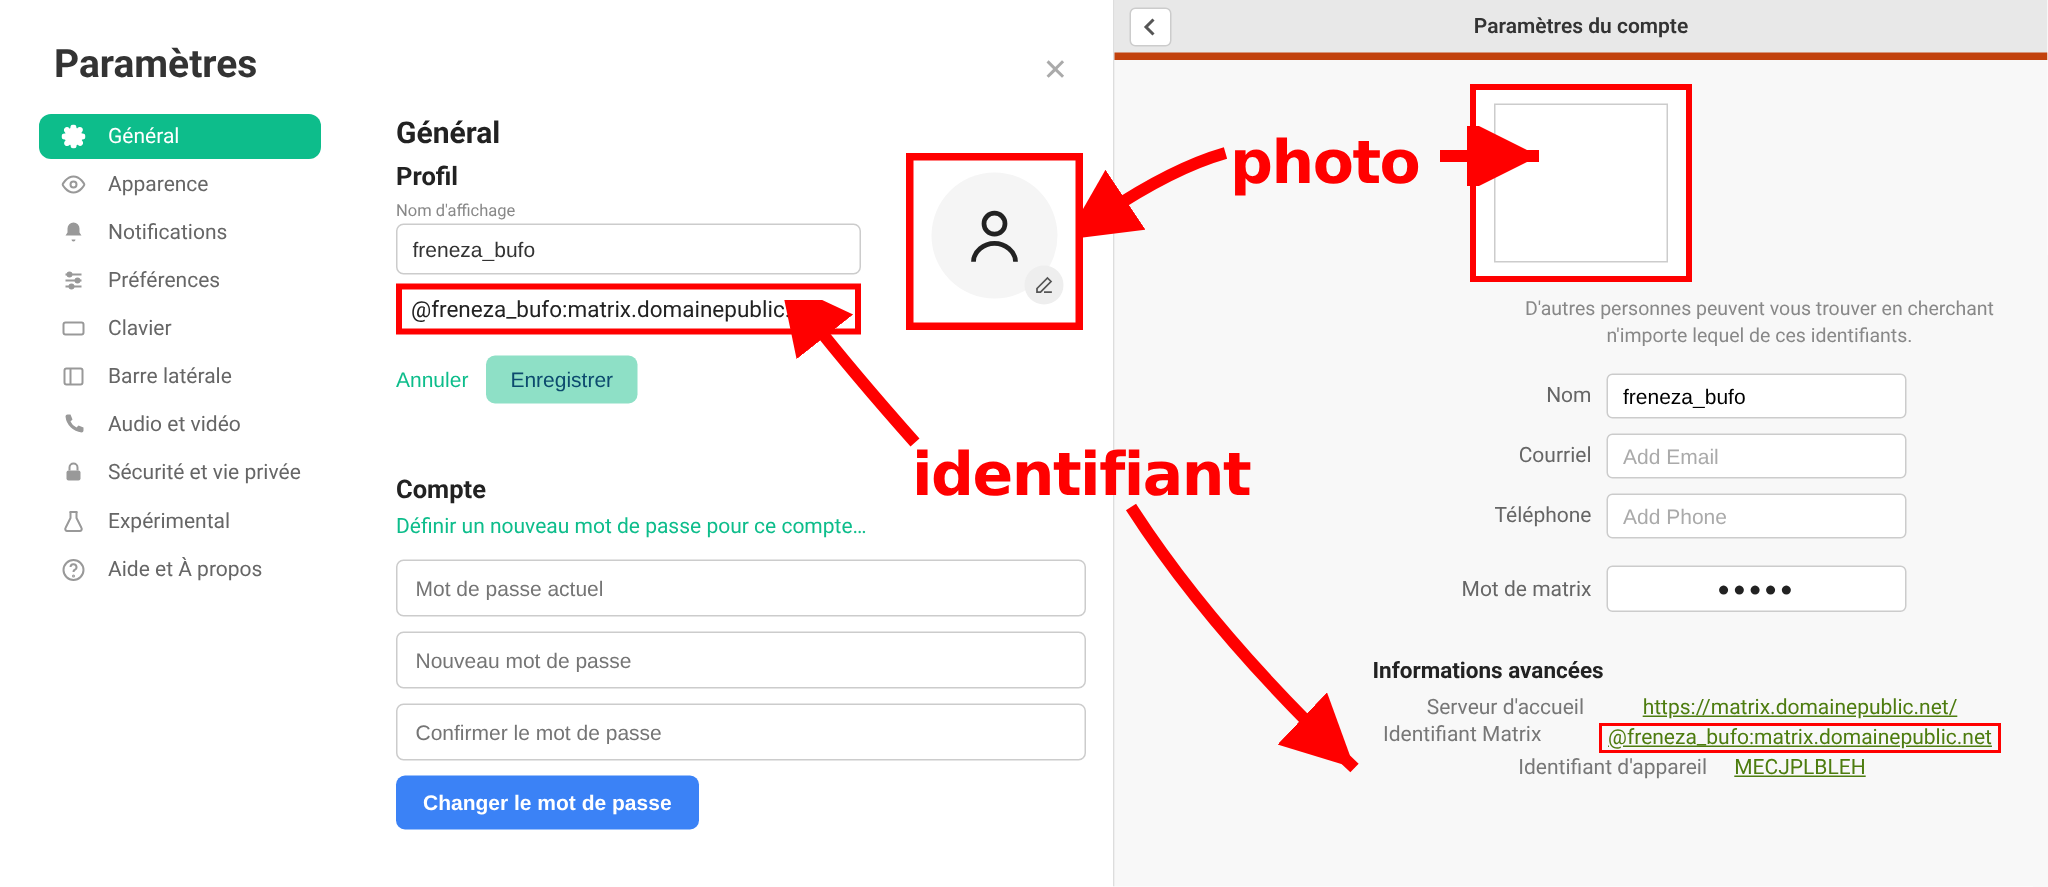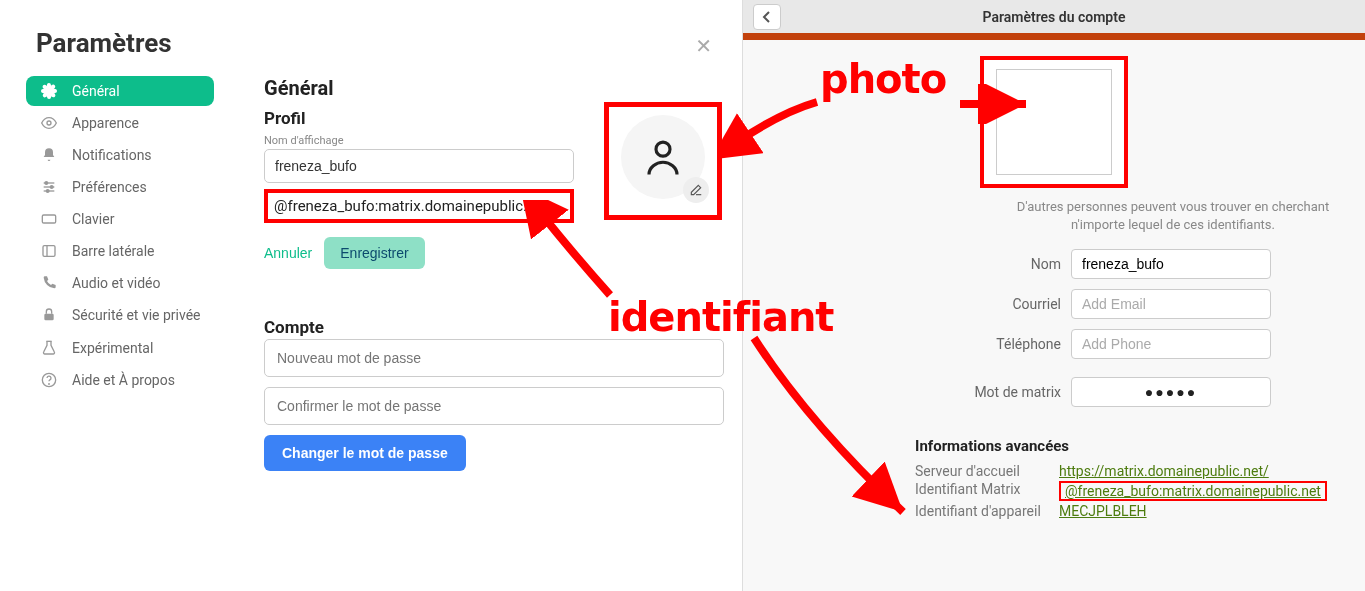--- a/index.html
+++ b/index.html
@@ -181,21 +181,21 @@
       left: 742px;
       top: 0;
       width: 623px;
       height: 591px;
       background: #f1f1f1;
       border-left: 1px solid #ddd;
     }
     .right-header {
       height: 40px;
       background: #e8e8e8;
-      border-bottom: 7px solid #c2410c;
+      border-bottom: 5px solid #c2410c;
       display: flex;
       align-items: center;
       position: relative;
     }
     .back-btn {
       margin-left: 10px;
       width: 28px; height: 26px;
       background: #fff;
       border: 1px solid #ccc;
       border-radius: 4px;
@@ -276,20 +276,21 @@
       font-weight: 700;
       font-size: 15px;
       margin: 30px 0 8px 148px;
       color: #222;
     }
     .adv-row {
       display: flex;
       margin-bottom: 4px;
       font-size: 14px;
       margin-left: 148px;
+      justify-content: center;
     }
     .adv-row .lbl { width: 144px; color: #777; }
     .adv-row .val { color: #4d7c0f; text-decoration: underline; }
     .adv-row .val.boxed { border: 2px solid red; padding: 0 4px; }
     .adv-row.compact { margin-bottom: 2px; }
 
     
     .anno-text {
       position: absolute;
       font-family: "DejaVu Sans", Arial, sans-serif;
@@ -410,20 +411,22 @@
     <div class="field-label">Nom d'affichage</div>
     <input class="text-input" type="text" value="freneza_bufo" style="">
     <div class="identifier-box">@freneza_bufo:matrix.domainepublic.net</div>
     <div class="btn-row">
       <button class="btn-link">Annuler</button>
       <button class="btn-primary-soft">Enregistrer</button>
     </div>
 
     <div class="section-gap"></div>
     <h3>Compte</h3>
+    <div class="subtext">Définir un nouveau mot de passe pour ce compte…</div>
+    <input class="pw-input" type="password" placeholder="Mot de passe actuel" style="">
     <input class="pw-input" type="password" placeholder="Nouveau mot de passe" style="">
     <input class="pw-input" type="password" placeholder="Confirmer le mot de passe" style="">
     <button class="btn-primary">Changer le mot de passe</button>
   </div>
 
   <div class="avatar-wrap">
     <div class="avatar-circle">
       <svg width="42" height="42" viewBox="0 0 24 24" fill="none" stroke="#222" stroke-width="1.8">
           <circle cx="12" cy="7.5" r="4"></circle>
           <path d="M4 22c0-4 4-7 8-7s8 3 8 7"></path>
@@ -479,21 +482,21 @@
       <div class="lbl">Identifiant Matrix</div>
       <div class="val boxed">@freneza_bufo:matrix.domainepublic.net</div>
     </div>
     <div class="adv-row compact">
       <div class="lbl">Identifiant d'appareil</div>
       <div class="val">MECJPLBLEH</div>
     </div>
   </div>
 </div>
 
-<div class="anno-text" style="left:820px;top:56px">photo</div>
+<div class="anno-text" style="left:820px;top:86px">photo</div>
 <div class="anno-text" style="left:608px;top:294px">identifiant</div>
 
 <svg class="arrow" style="left:722px;top:82px" width="100" height="80">
   <defs>
       <marker id="ah1" markerWidth="10" markerHeight="10" refX="2" refY="3" orient="auto">
         <path d="M0,0 L6,3 L0,6 Z" fill="red"></path>
       </marker>
     </defs>
   <path d="M95,20 Q60,30 15,60" stroke="red" stroke-width="8" fill="none" marker-end="url(#ah1)"></path>
 </svg>

